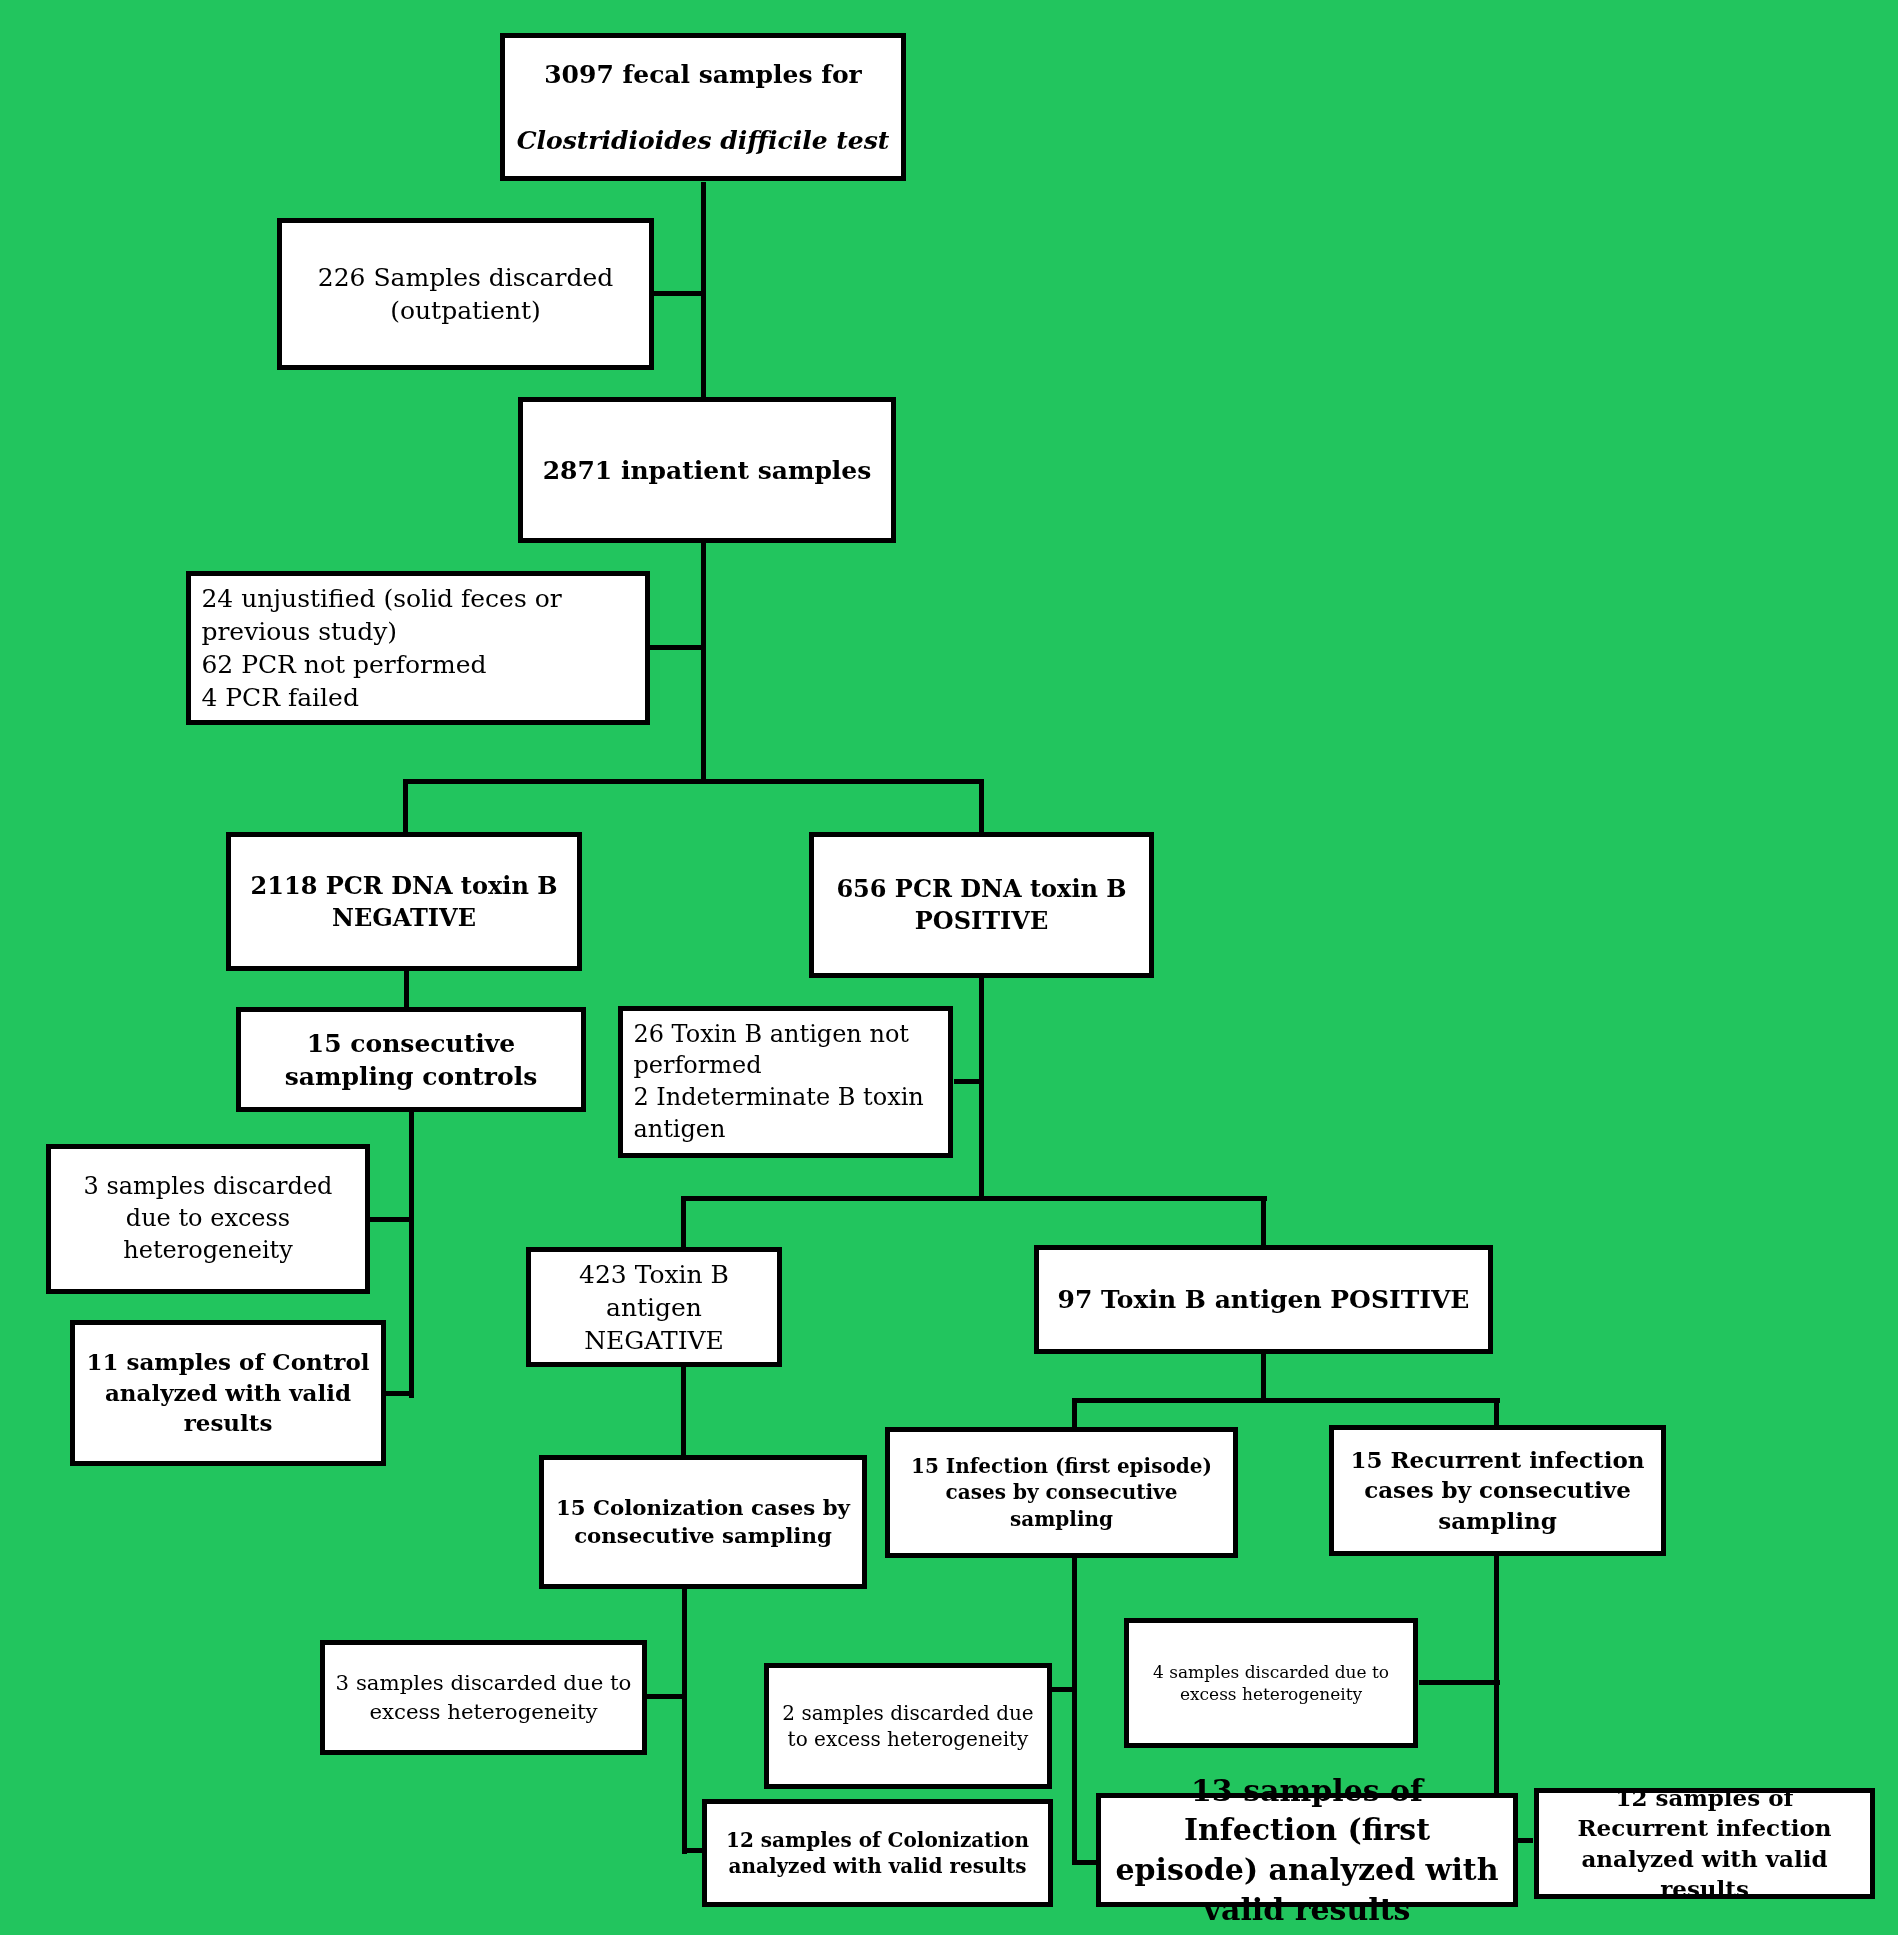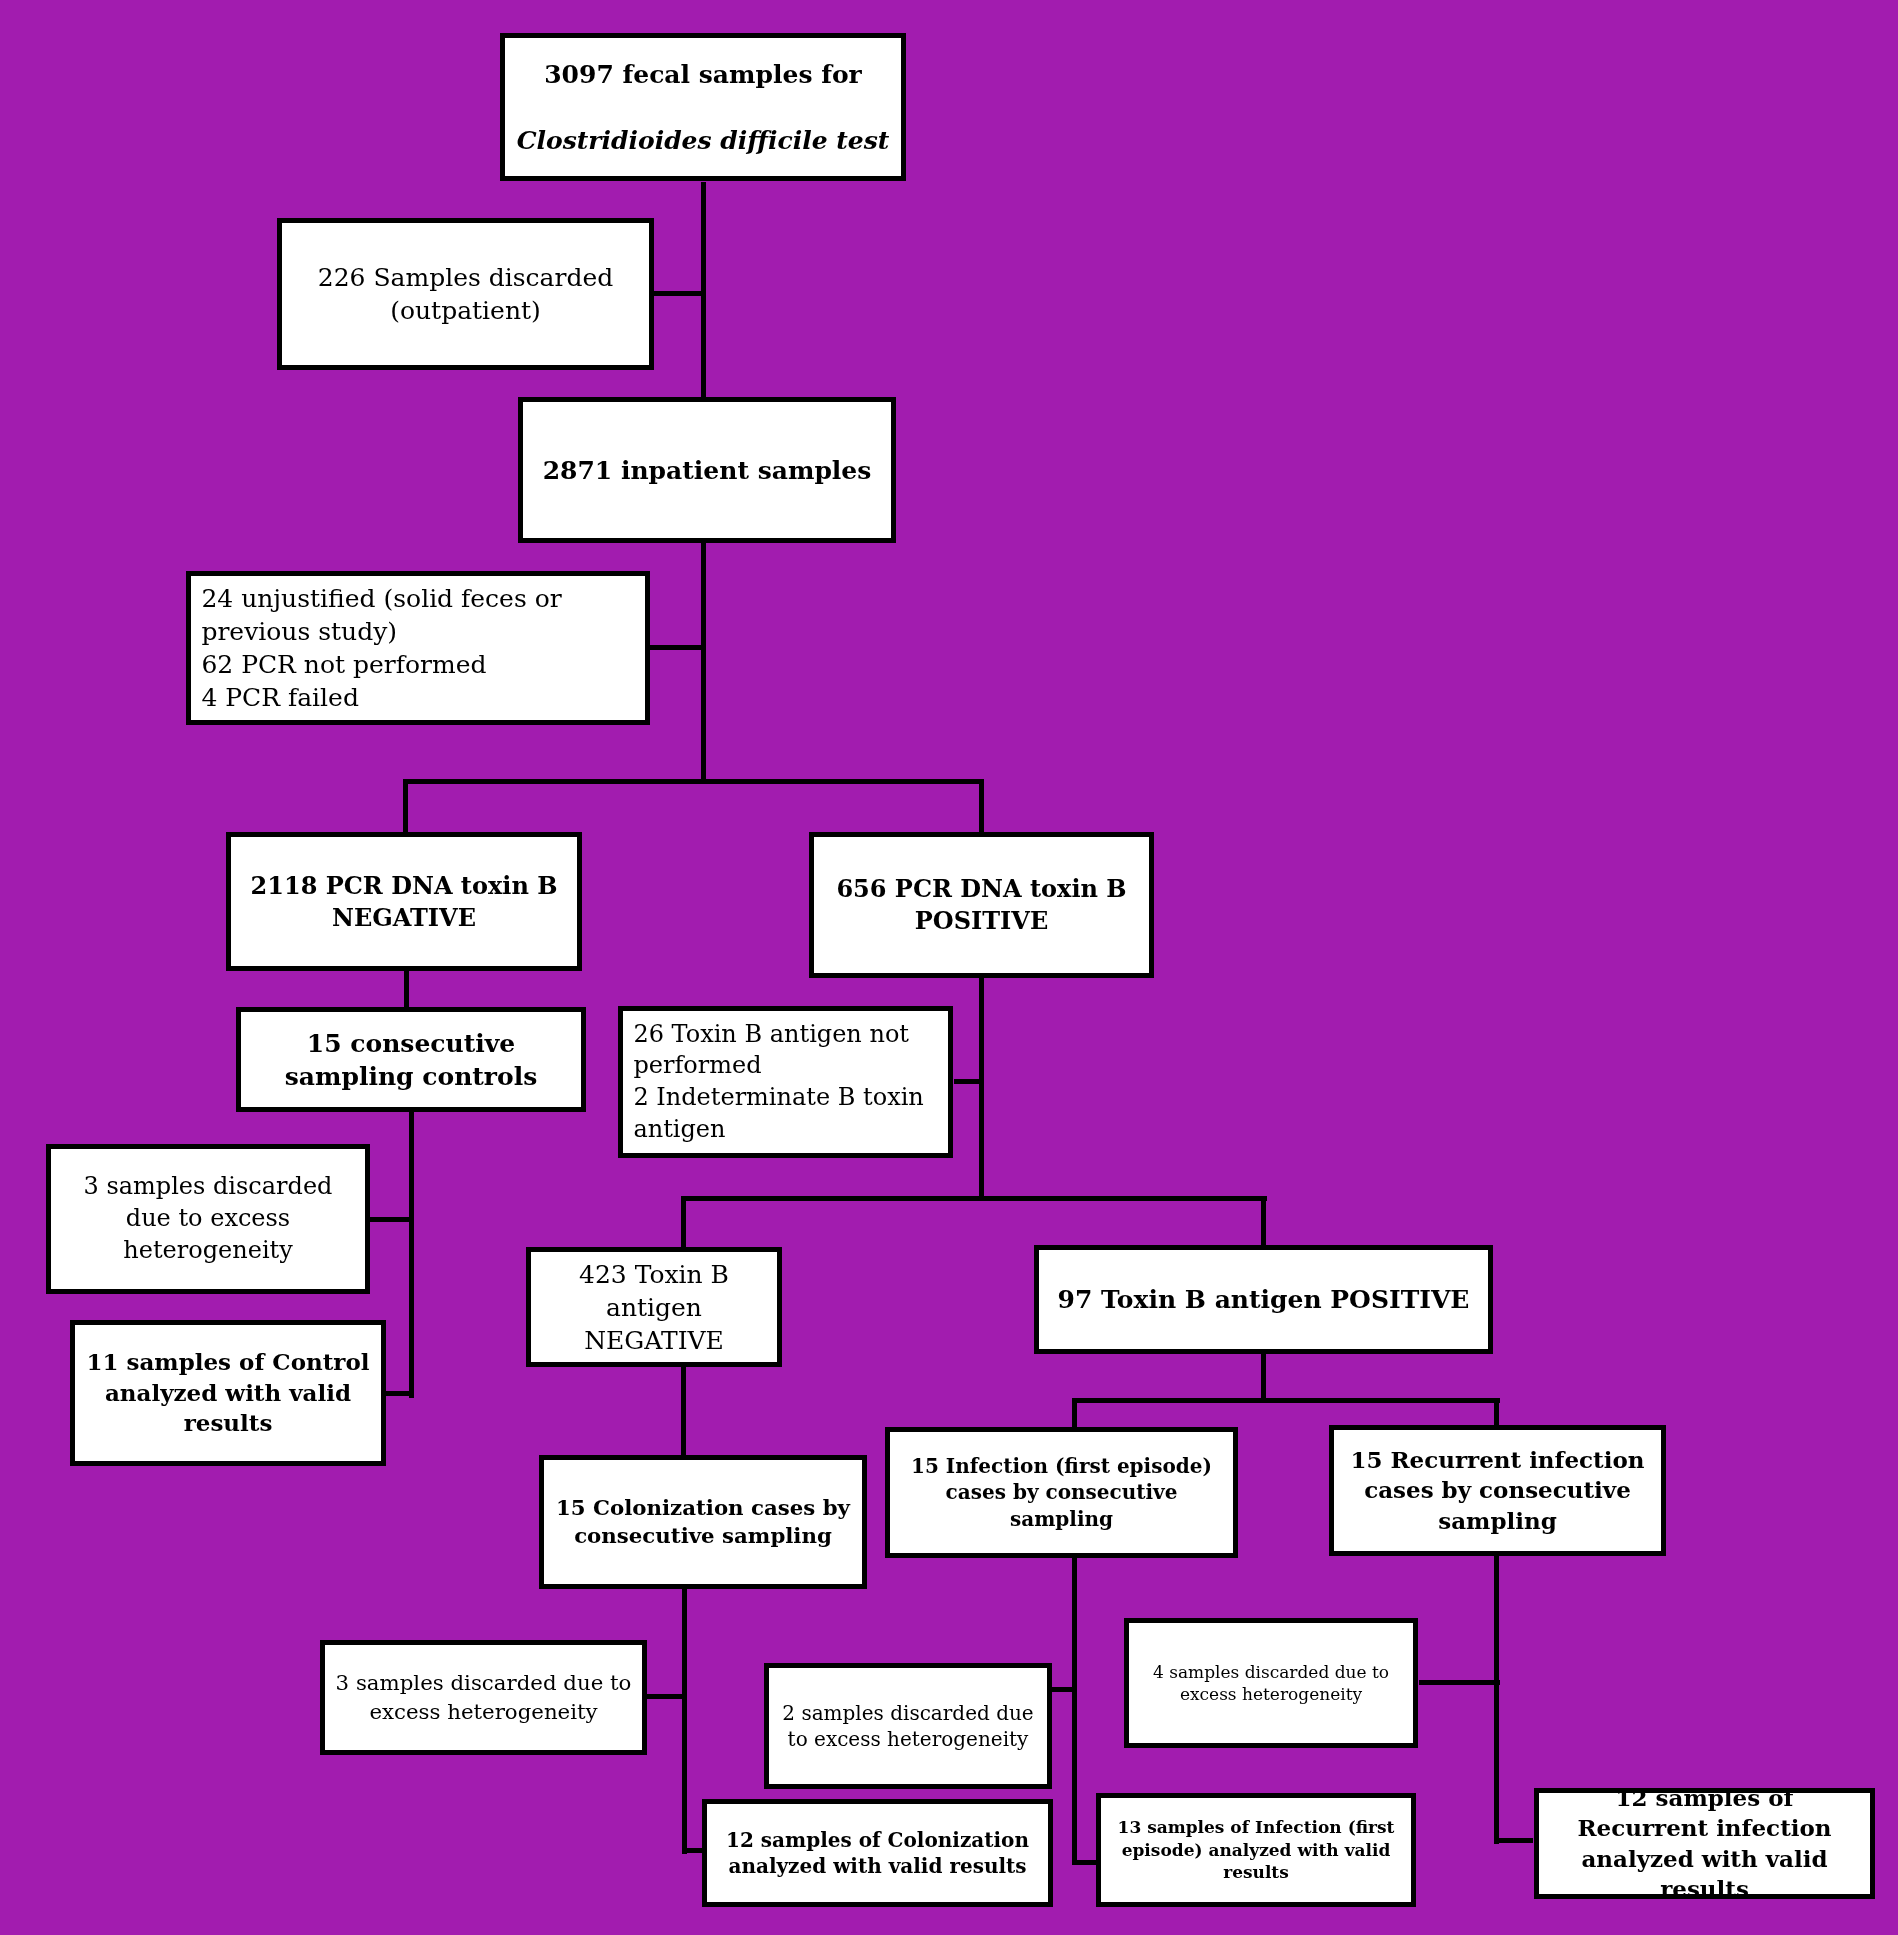--- a/index.html
+++ b/index.html
@@ -1,20 +1,20 @@
 <!DOCTYPE html>
 <html style="font-size:9.2px"><head>
 <meta charset="utf-8">
 <style>
   html,body{margin:0;padding:0;background:#ffffff;}
   #canvas{
     position:relative;
     width:1899px;
     height:1936px;
-    background:#a21caf;
+    background:#22c55e;
     font-family:"DejaVu Serif","Liberation Serif",serif;
     color:#000;
   }
   .node{
     position:absolute;
     box-sizing:border-box;
     border:5.2px solid #000;
     background:#fff;
     display:flex;
     align-items:center;
@@ -44,21 +44,21 @@
   #n-control11{left:70px;top:1320px;width:316px;height:146px;font-size:23px;}
   #n-antigen423{left:526px;top:1247px;width:256px;height:120px;}
   #n-antigen97{left:1034px;top:1245px;width:459px;height:109px;}
   #n-colonization15{left:539px;top:1455px;width:328px;height:134px;font-size:21.3px;}
   #n-infection15{left:885px;top:1427px;width:353px;height:131px;font-size:20px;}
   #n-recurrent15{left:1329px;top:1425px;width:337px;height:131px;font-size:23px;}
   #n-discard3b{left:320px;top:1640px;width:327px;height:115px;font-size:21.3px;}
   #n-discard2{left:764px;top:1627px;width:288px;height:126px;font-size:20px;margin-top:36px;}
   #n-discard4{left:1124px;top:1618px;width:294px;height:130px;font-size:17px;}
   #n-colonization12{left:702px;top:1799px;width:351px;height:108px;font-size:20px;}
-  #n-infection13{left:1096px;top:1793px;width:320px;height:114px;font-size:17px;}
+  #n-infection13{left:1096px;top:1793px;width:422px;height:114px;font-size:30px;}
   #n-recurrent12{left:1534px;top:1788px;width:341px;height:111px;font-size:23px;}
 
   
   #e-v1{left:701px;top:182px;width:5.2px;height:216px;}
   #e-h1{left:654px;top:291px;width:52px;height:5.2px;}
   #e-v2{left:701px;top:543px;width:5.2px;height:239px;}
   #e-hsplit1{left:403px;top:779px;width:581px;height:5.2px;}
   #e-vneg{left:403px;top:779px;width:5.2px;height:53px;}
   #e-vpos{left:979px;top:779px;width:5.2px;height:53px;}
   #e-h2{left:649px;top:645px;width:52px;height:5.2px;}

